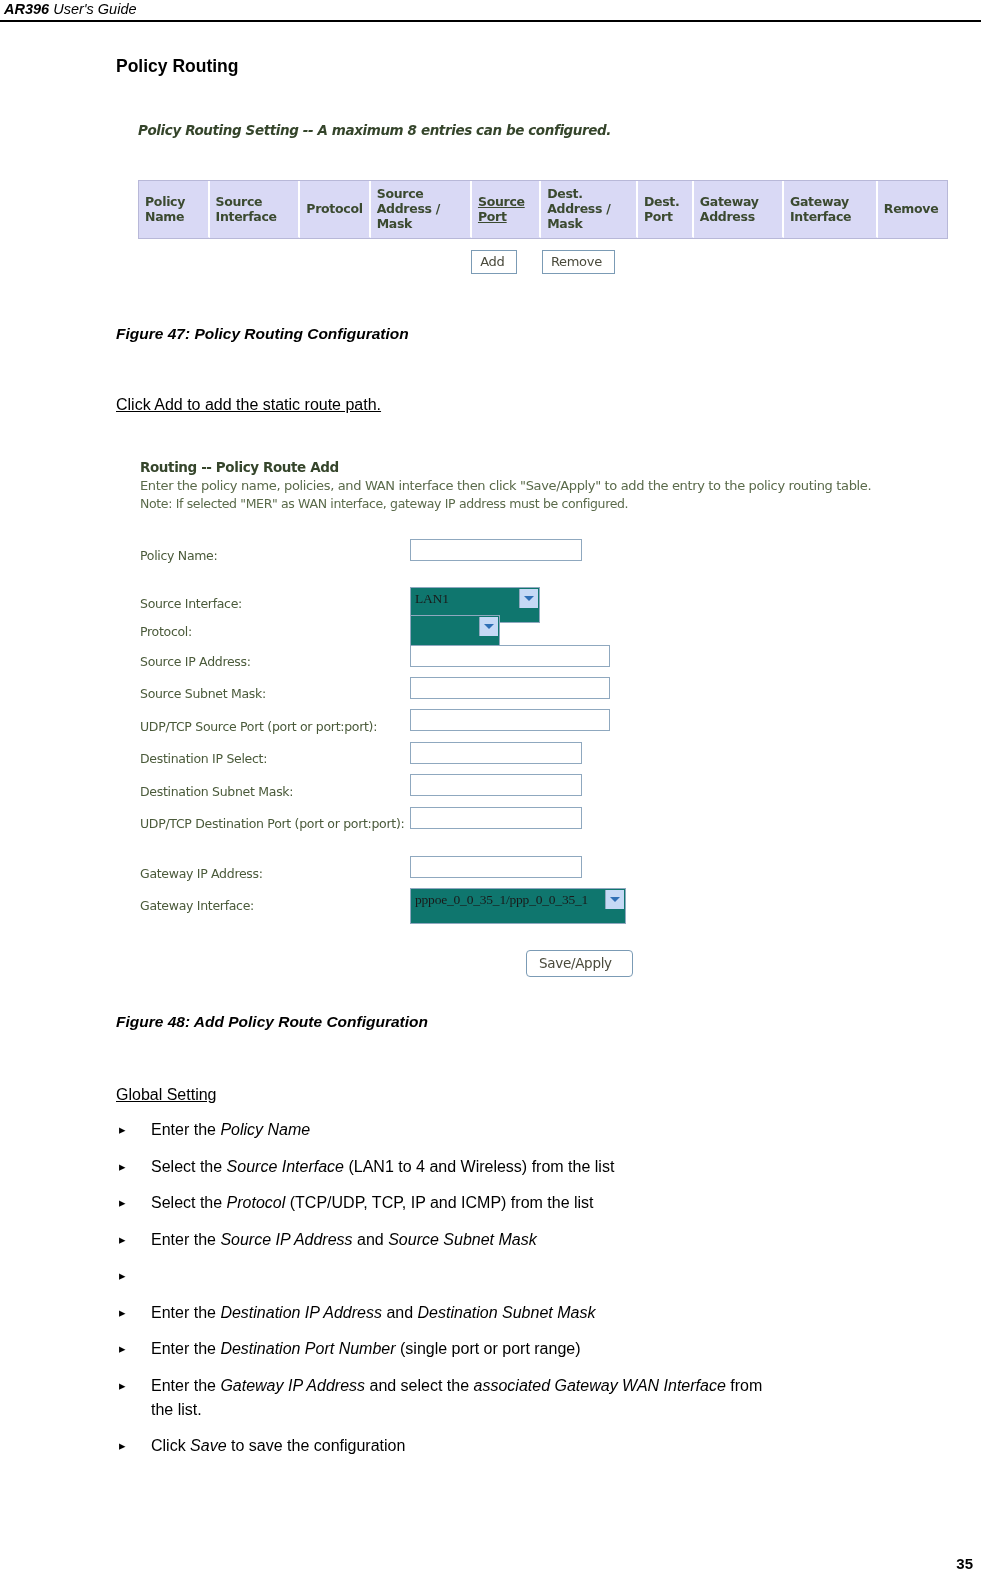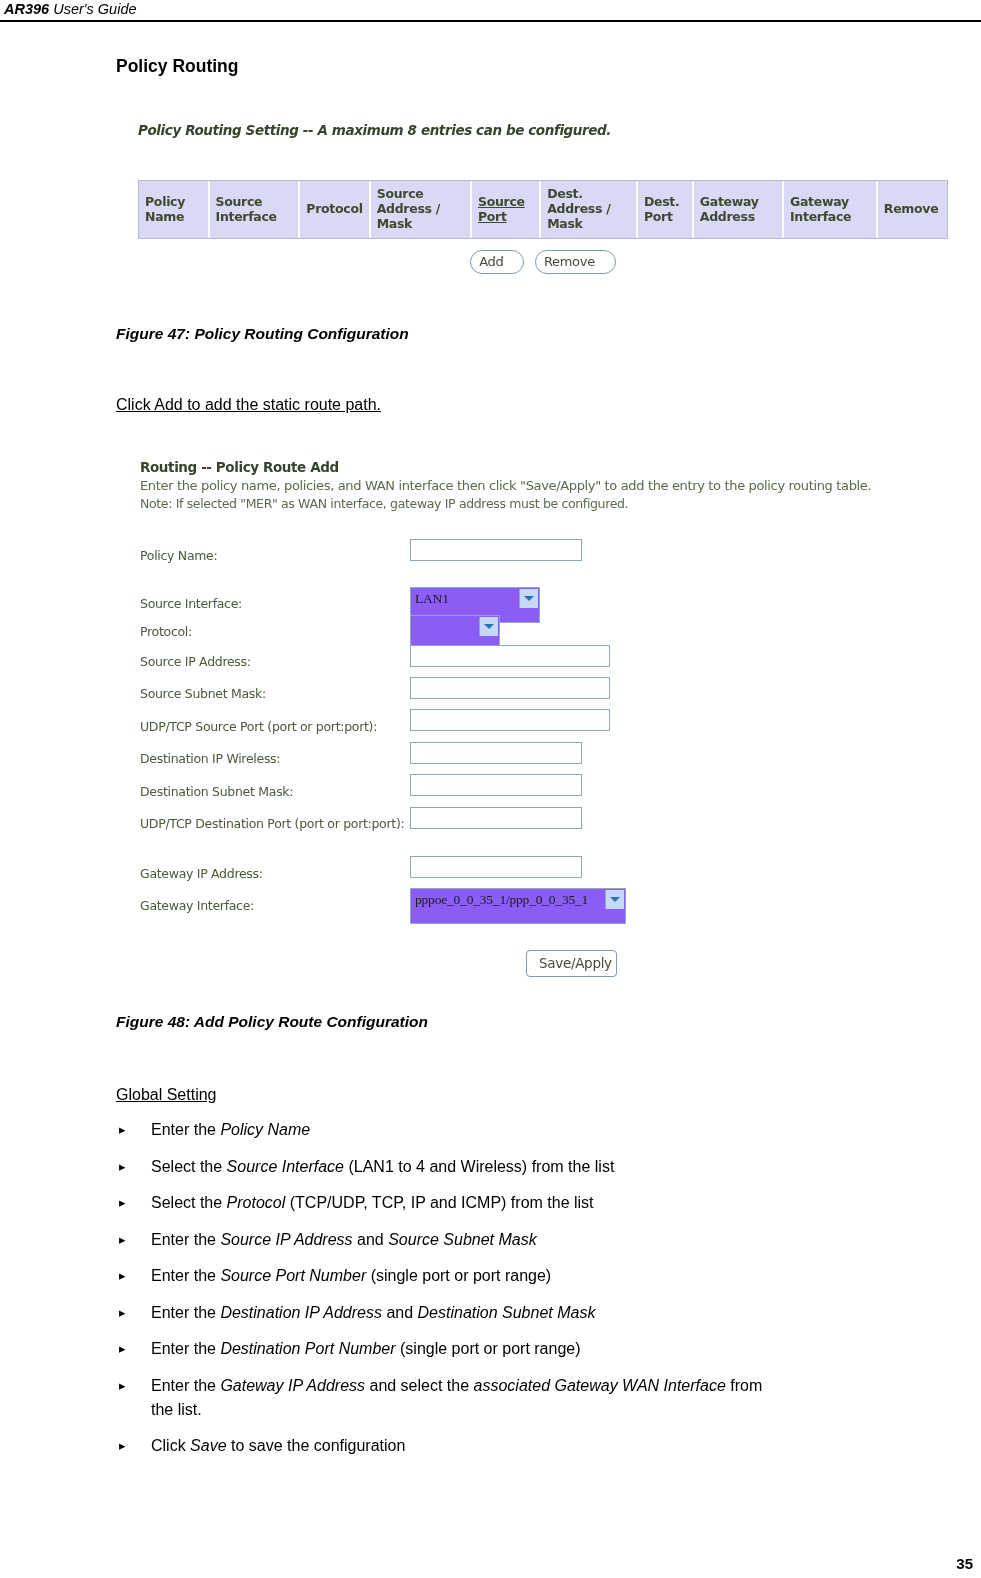--- a/index.html
+++ b/index.html
@@ -159,27 +159,27 @@
     position: absolute;
     top: 132px;
     left: 0;
     width: 810px;
     text-align: center;
   }
   .winbtn {
     display: inline-block;
     background: #ffffff;
     border: 1px solid #7b9bb5;
-    border-radius: 12px;
+    border-radius: 0;
     box-shadow: inset 0 0 0 1px #ffffff;
     font-family: "DejaVu Sans", sans-serif;
     font-size: 13px;
     color: #4a4a3c;
-    padding: 3px 20px 4px 8px;
-    margin: 0 3px;
+    padding: 3px 12px 4px 8px;
+    margin: 0 10px;
     letter-spacing: -0.3px;
     line-height: 15px;
   }
 
   
   #screenshot-policy-route-add {
     position: absolute;
     left: 138px;
     top: 455px;
     width: 810px;
@@ -225,21 +225,21 @@
   .text-field {
     position: absolute;
     background: #ffffff;
     border: 1px solid #8fa8bf;
     box-shadow: inset 0 0 0 1px #ffffff;
     height: 22px;
     box-sizing: border-box;
   }
   .select-field {
     position: absolute;
-    background: #8b5cf6;
+    background: #0f766e;
     border: 1px solid #8fa8bf;
     height: 36px;
     box-sizing: border-box;
     font-size: 13.5px;
     color: #1a1a1a;
     font-family: "Liberation Serif", serif;
     padding-left: 4px;
     line-height: 21px;
     letter-spacing: -0.2px;
     white-space: nowrap;
@@ -271,21 +271,21 @@
   }
   #save-apply-button {
     display: inline-block;
     background: #ffffff;
     border: 1px solid #7b9bb5;
     border-radius: 4px;
     box-shadow: inset 0 0 0 1px #ffffff;
     font-family: "DejaVu Sans", sans-serif;
     font-size: 13.5px;
     color: #4a4a3c;
-    padding: 4px 4px 5px 12px;
+    padding: 4px 20px 5px 12px;
     letter-spacing: -0.3px;
     line-height: 16px;
   }
 </style>
 </head>
 <body>
 
 <div id="doc-header">
   <div class="hdr-text">
     <span class="hdr-model">AR396</span><span class="hdr-title">&nbsp;</span><span class="hdr-title">User's Guide</span>
@@ -347,21 +347,21 @@
 
   <div class="form-label" style="top:199px;text-align:right;">Source IP Address:</div>
   <div class="text-field" style="left:272px; top:190px; width:200px;"></div>
 
   <div class="form-label" style="top:231px;">Source Subnet Mask:</div>
   <div class="text-field" style="left:272px; top:222px; width:200px;"></div>
 
   <div class="form-label" style="top:264px;">UDP/TCP Source Port (port or port:port):</div>
   <div class="text-field" style="left:272px; top:254px; width:200px;"></div>
 
-  <div class="form-label" style="top:296px;">Destination IP Wireless:</div>
+  <div class="form-label" style="top:296px;">Destination IP Select:</div>
   <div class="text-field" style="left:272px; top:287px; width:172px;"></div>
 
   <div class="form-label" style="top:329px;">Destination Subnet Mask:</div>
   <div class="text-field" style="left:272px; top:319px; width:172px;"></div>
 
   <div class="form-label" style="top:361px;">UDP/TCP Destination Port (port or port:port):</div>
   <div class="text-field" style="left:272px; top:352px; width:172px;"></div>
 
   <div class="form-label" style="top:411px;">Gateway IP Address:</div>
   <div class="text-field" style="left:272px; top:401px; width:172px;"></div>
@@ -379,20 +379,20 @@
 
 <div class="figcap" style="top:1013px;">Figure 48: Add Policy Route Configuration</div>
 
 <div class="para" style="top:1086px;">Global Setting</div>
 
 <div id="bullet-list">
     <div class="bullet-row"><span class="bullet-marker">▸</span><span><span>Enter the </span><em class="em">Policy Name</em></span></div>
     <div class="bullet-row"><span class="bullet-marker">▸</span><span><span>Select the </span><em class="em">Source Interface</em><span> (LAN1 to 4 and Wireless) from the list</span></span></div>
     <div class="bullet-row"><span class="bullet-marker">▸</span><span><span>Select the </span><em class="em">Protocol</em><span> (TCP/UDP, TCP, IP and ICMP) from the list</span></span></div>
     <div class="bullet-row"><span class="bullet-marker">▸</span><span><span>Enter the </span><em class="em">Source IP Address</em><span> and </span><em class="em">Source Subnet Mask</em></span></div>
-    <div class="bullet-row"><span class="bullet-marker">▸</span><span><span>Enter the </span><em class="em">Source Port Number</em><span> (single port or port range)</span></span></div>
+    <div class="bullet-row"><span class="bullet-marker">▸</span></div>
     <div class="bullet-row"><span class="bullet-marker">▸</span><span><span>Enter the </span><em class="em">Destination IP Address</em><span> and </span><em class="em">Destination Subnet Mask</em></span></div>
     <div class="bullet-row"><span class="bullet-marker">▸</span><span><span>Enter the </span><em class="em">Destination Port Number</em><span> (single port or port range)</span></span></div>
     <div class="bullet-row justify"><span class="bullet-marker">▸</span><span><span>Enter the </span><em class="em">Gateway IP Address</em><span> and select the </span><em class="em">associated Gateway WAN Interface</em><span> from</span><span class="lastline">the list.</span></span></div>
     <div class="bullet-row"><span class="bullet-marker">▸</span><span><span>Click </span><em class="em">Save</em><span> to save the configuration</span></span></div>
   </div>
 
 <div id="page-number">35</div>
 
 </body></html>

